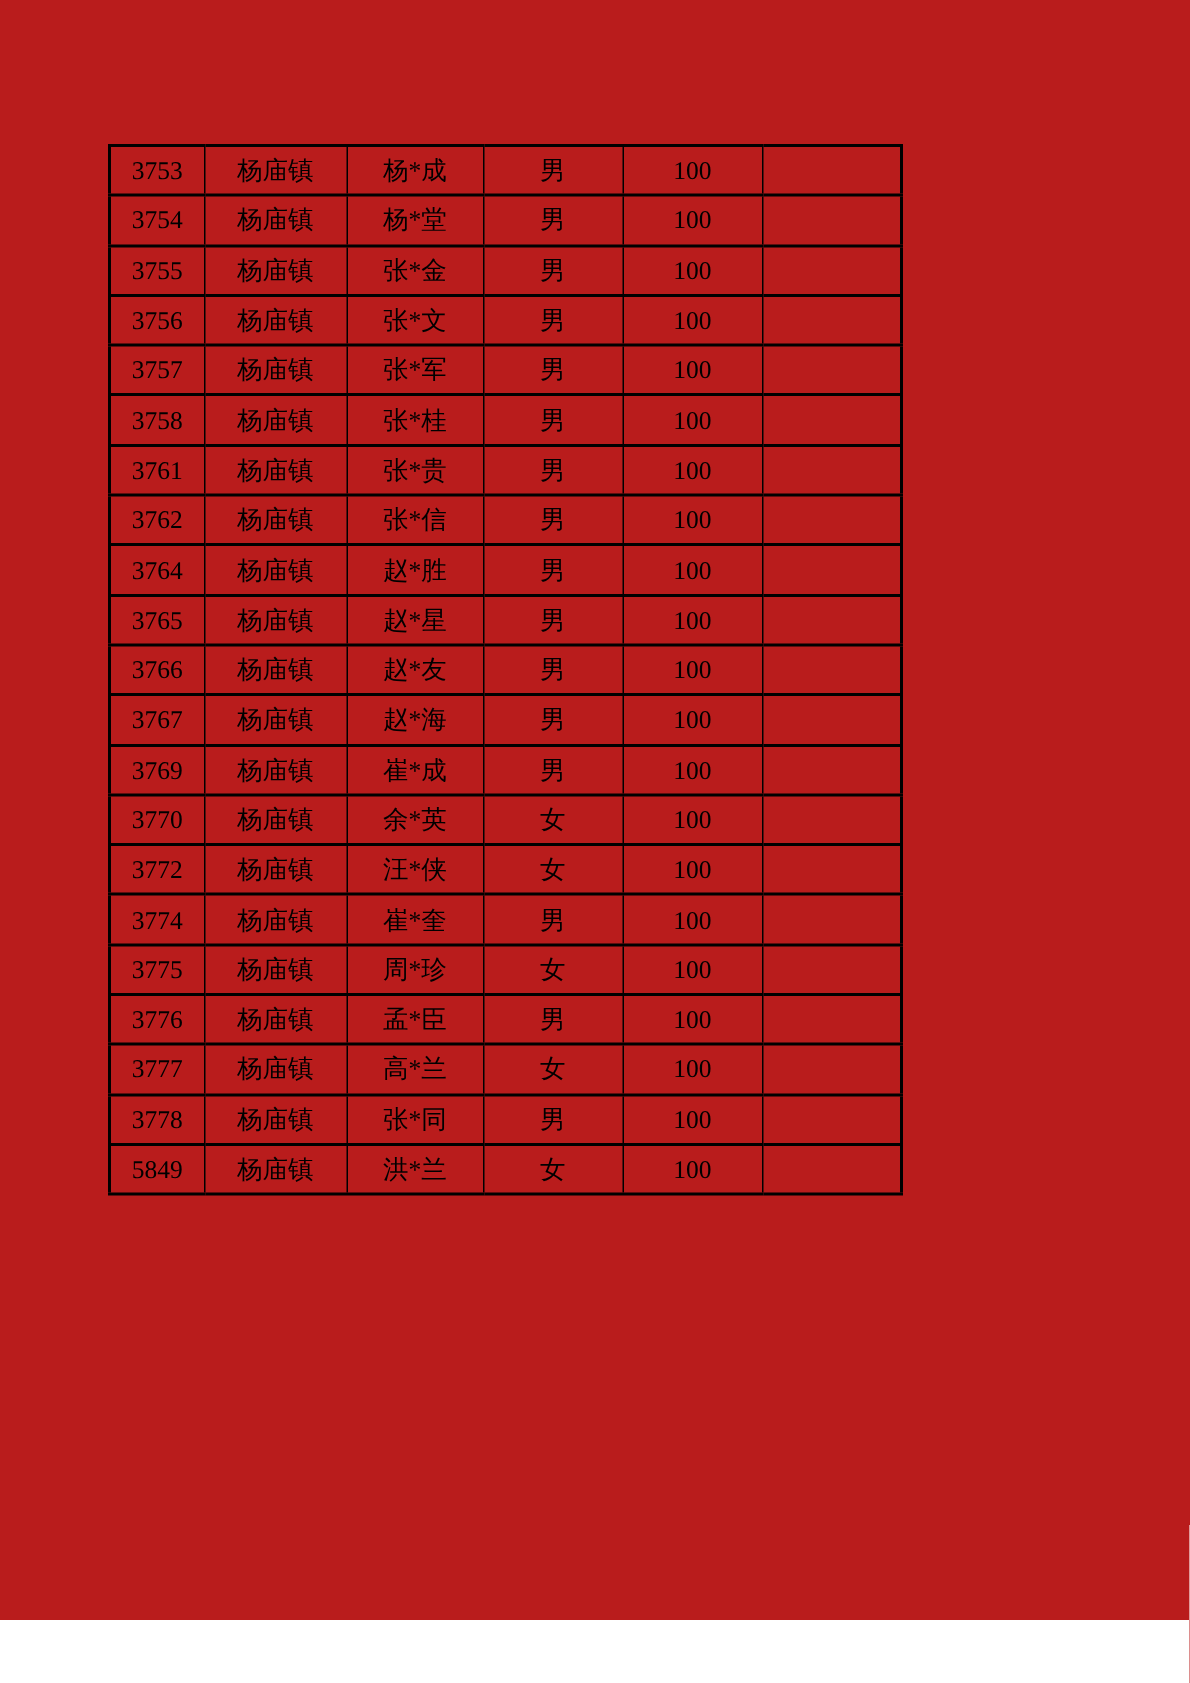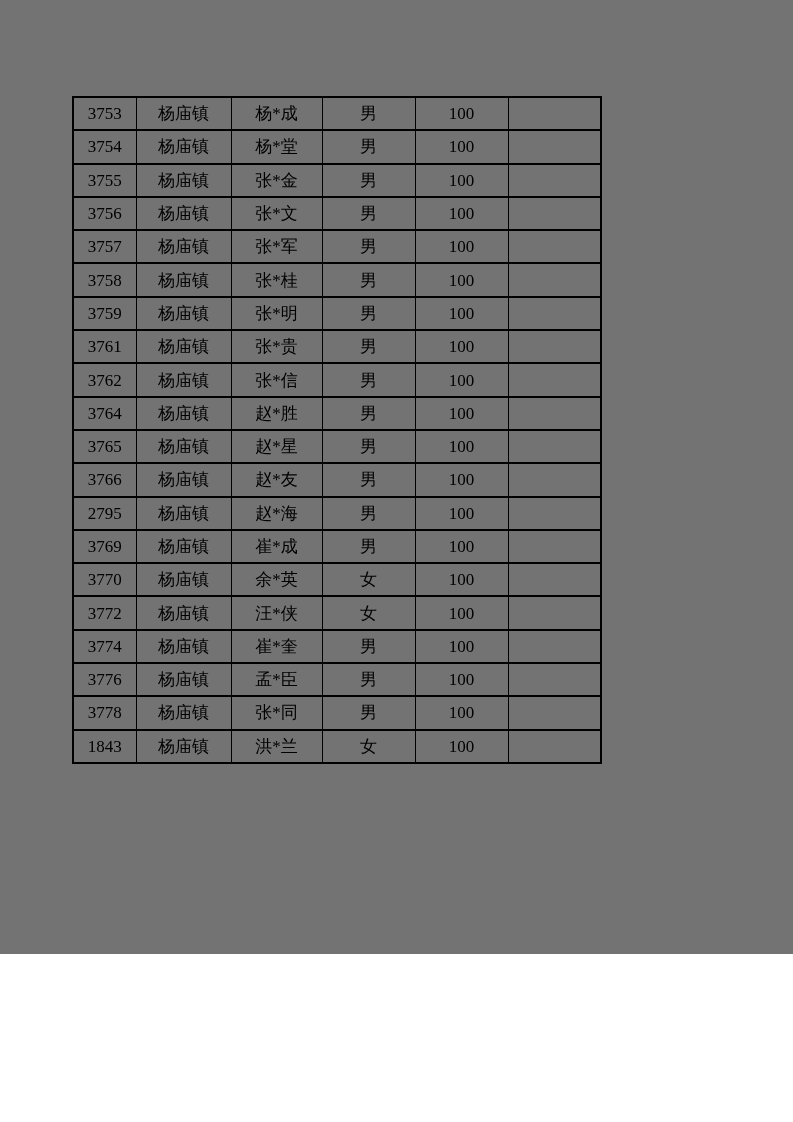--- a/index.html
+++ b/index.html
@@ -3,22 +3,22 @@
 <meta charset="utf-8">
 <style>
   html, body {
     margin: 0;
     padding: 0;
     background: #ffffff;
   }
   .page {
     position: relative;
     width: 793px;
-    height: 954px;
-    background: #737373;
+    height: 1080px;
+    background: #b91c1c;
     overflow: hidden;
     text-decoration: underline;
   }
   table.roster {
     position: absolute;
     left: 72px;
     top: 96px;
     width: 528px;
     table-layout: fixed;
     border-collapse: collapse;
@@ -98,28 +98,20 @@
         </tr>
         <tr>
           <td>3758</td>
           <td>杨庙镇</td>
           <td>张*桂</td>
           <td>男</td>
           <td>100</td>
           <td></td>
         </tr>
         <tr>
-          <td>3759</td>
-          <td>杨庙镇</td>
-          <td>张*明</td>
-          <td>男</td>
-          <td>100</td>
-          <td></td>
-        </tr>
-        <tr>
           <td>3761</td>
           <td>杨庙镇</td>
           <td>张*贵</td>
           <td>男</td>
           <td>100</td>
           <td></td>
         </tr>
         <tr>
           <td>3762</td>
           <td>杨庙镇</td>
@@ -146,21 +138,21 @@
         </tr>
         <tr>
           <td>3766</td>
           <td>杨庙镇</td>
           <td>赵*友</td>
           <td>男</td>
           <td>100</td>
           <td></td>
         </tr>
         <tr>
-          <td>2795</td>
+          <td>3767</td>
           <td>杨庙镇</td>
           <td>赵*海</td>
           <td>男</td>
           <td>100</td>
           <td></td>
         </tr>
         <tr>
           <td>3769</td>
           <td>杨庙镇</td>
           <td>崔*成</td>
@@ -186,37 +178,53 @@
         </tr>
         <tr>
           <td>3774</td>
           <td>杨庙镇</td>
           <td>崔*奎</td>
           <td>男</td>
           <td>100</td>
           <td></td>
         </tr>
         <tr>
+          <td>3775</td>
+          <td>杨庙镇</td>
+          <td>周*珍</td>
+          <td>女</td>
+          <td>100</td>
+          <td></td>
+        </tr>
+        <tr>
           <td>3776</td>
           <td>杨庙镇</td>
           <td>孟*臣</td>
           <td>男</td>
           <td>100</td>
           <td></td>
         </tr>
         <tr>
+          <td>3777</td>
+          <td>杨庙镇</td>
+          <td>高*兰</td>
+          <td>女</td>
+          <td>100</td>
+          <td></td>
+        </tr>
+        <tr>
           <td>3778</td>
           <td>杨庙镇</td>
           <td>张*同</td>
           <td>男</td>
           <td>100</td>
           <td></td>
         </tr>
         <tr>
-          <td>1843</td>
+          <td>5849</td>
           <td>杨庙镇</td>
           <td>洪*兰</td>
           <td>女</td>
           <td>100</td>
           <td></td>
         </tr>
       </tbody>
   </table>
 </div>
 

